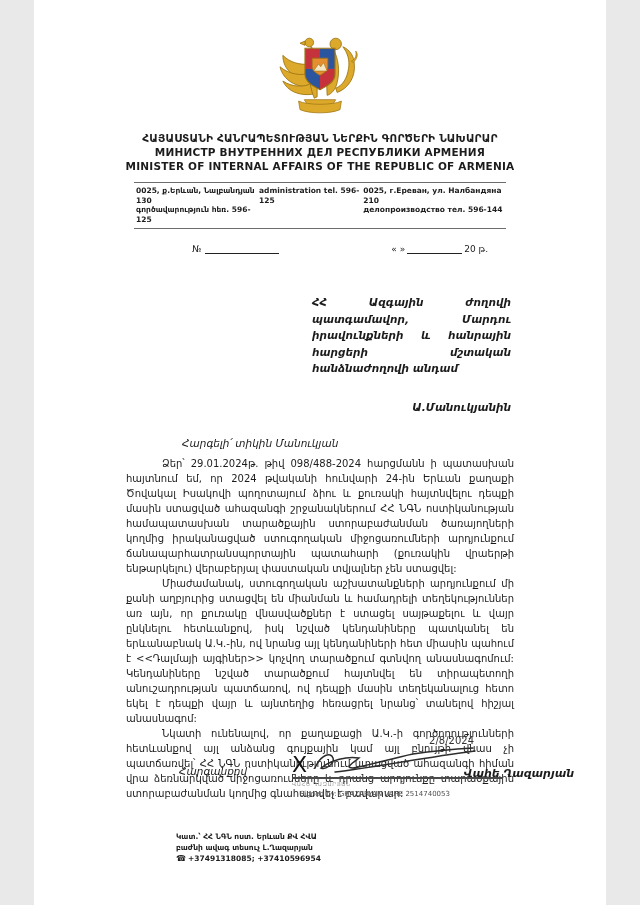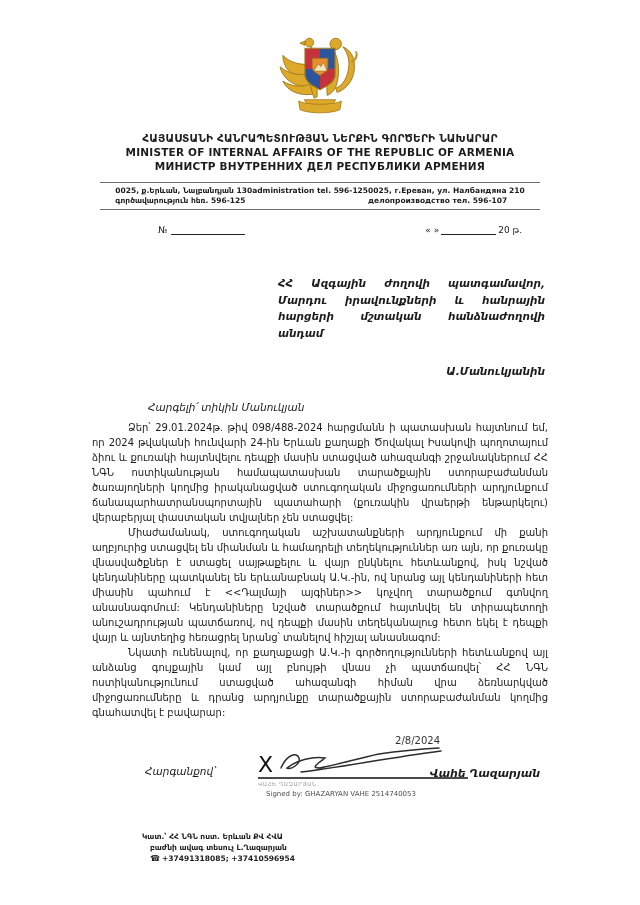--- a/index.html
+++ b/index.html
@@ -1,18 +1,18 @@
 <!DOCTYPE html>
 <html><head>
 <meta charset="utf-8">
 <style>
   html,body { margin:0; padding:0; background:#e9e9e9; }
   .page {
     position:relative;
-    width:640px; height:905px;
+    width:572px; height:905px;
     margin:0 auto;
     background:#ffffff;
     font-family:"DejaVu Sans", sans-serif;
     color:#1c1c1c;
     overflow:hidden;
     box-sizing:border-box;
     padding-top:25px;
   }
   
   .coat-wrap { text-align:center; height:96px; }
@@ -56,21 +56,21 @@
   .closing { position:absolute; left:145px; top:30px; font-size:10.5px; font-style:italic; }
   .sig-center { position:absolute; left:258px; top:0; width:210px; }
   .sig-date { text-align:right; padding-right:28px; font-size:10px; color:#333; }
   .sig-row { display:flex; align-items:flex-end; border-bottom:2.5px solid #4a4a4a; padding-bottom:1px; height:30px; }
   .x-mark { font-size:22px; line-height:22px; font-weight:500; color:#111; margin-right:2px; }
   .sig-caps { font-size:5.5px; color:#9a9a9a; letter-spacing:0.6px; margin-top:2px; }
   .signed-by { font-size:7px; color:#4f4f4f; margin-top:3px; margin-left:8px; }
   .sig-name { position:absolute; right:100px; top:32px; font-size:11px; font-weight:bold; font-style:italic; }
   
   .footer { position:absolute; left:142px; top:831px; font-size:7.5px; font-weight:600; line-height:11px; }
-  .footer .ind { margin-left:8px; }
+  .footer .ind { margin-left:0; }
   .phone-glyph { font-size:8px; margin-right:2px; }
 </style>
 </head>
 <body>
 
 <div class="page">
 
   <div class="coat-wrap">
     <svg width="100" height="95" viewBox="0 0 140 120">
 
@@ -108,35 +108,35 @@
         </g>
         <path d="M49,26 h42 v36 c0,11 -11,17 -21,22 c-10,-5 -21,-11 -21,-22 Z" fill="none" stroke="#9C7412" stroke-width="1.6"></path>
         <path d="M59,40 h22 v12 c0,6 -6,9 -11,12 c-5,-3 -11,-6 -11,-12 Z" fill="#E58E2F" stroke="#9C7412" stroke-width="1.2"></path>
         <path d="M61,58 l7,-10 3,4 4,-6 5,12 Z" fill="#F3E6C3" stroke="#9C7412" stroke-width="0.8"></path>
       </g>
     </svg>
   </div>
 
   <div class="titles">
     <div class="title-line">ՀԱՅԱՍՏԱՆԻ ՀԱՆՐԱՊԵՏՈՒԹՅԱՆ ՆԵՐՔԻՆ ԳՈՐԾԵՐԻ ՆԱԽԱՐԱՐ</div>
+    <div class="title-line">МИНИСТР ВНУТРЕННИХ ДЕЛ РЕСПУБЛИКИ АРМЕНИЯ</div>
     <div class="title-line">MINISTER OF INTERNAL AFFAIRS OF THE REPUBLIC OF ARMENIA</div>
-    <div class="title-line">МИНИСТР ВНУТРЕННИХ ДЕЛ РЕСПУБЛИКИ АРМЕНИЯ</div>
   </div>
 
   <div class="contact-strip">
     <div class="contact-col c1">
       <div>0025, ք.Երևան, Նալբանդյան 130</div>
       <div>գործավարություն հեռ. 596-125</div>
     </div>
     <div class="contact-col c2">
       <div>administration tel. 596-125</div>
     </div>
     <div class="contact-col c3">
       <div>0025, г.Ереван, ул. Налбандяна 210</div>
-      <div>делопроизводство тел. 596-107</div>
+      <div>делопроизводство тел. 596-144</div>
     </div>
   </div>
 
   <div class="ref-row">
     <div class="ref-left">
       <span>№</span>
       <span class="blank num"></span>
     </div>
     <div class="ref-right">
       <span>«   »</span>

